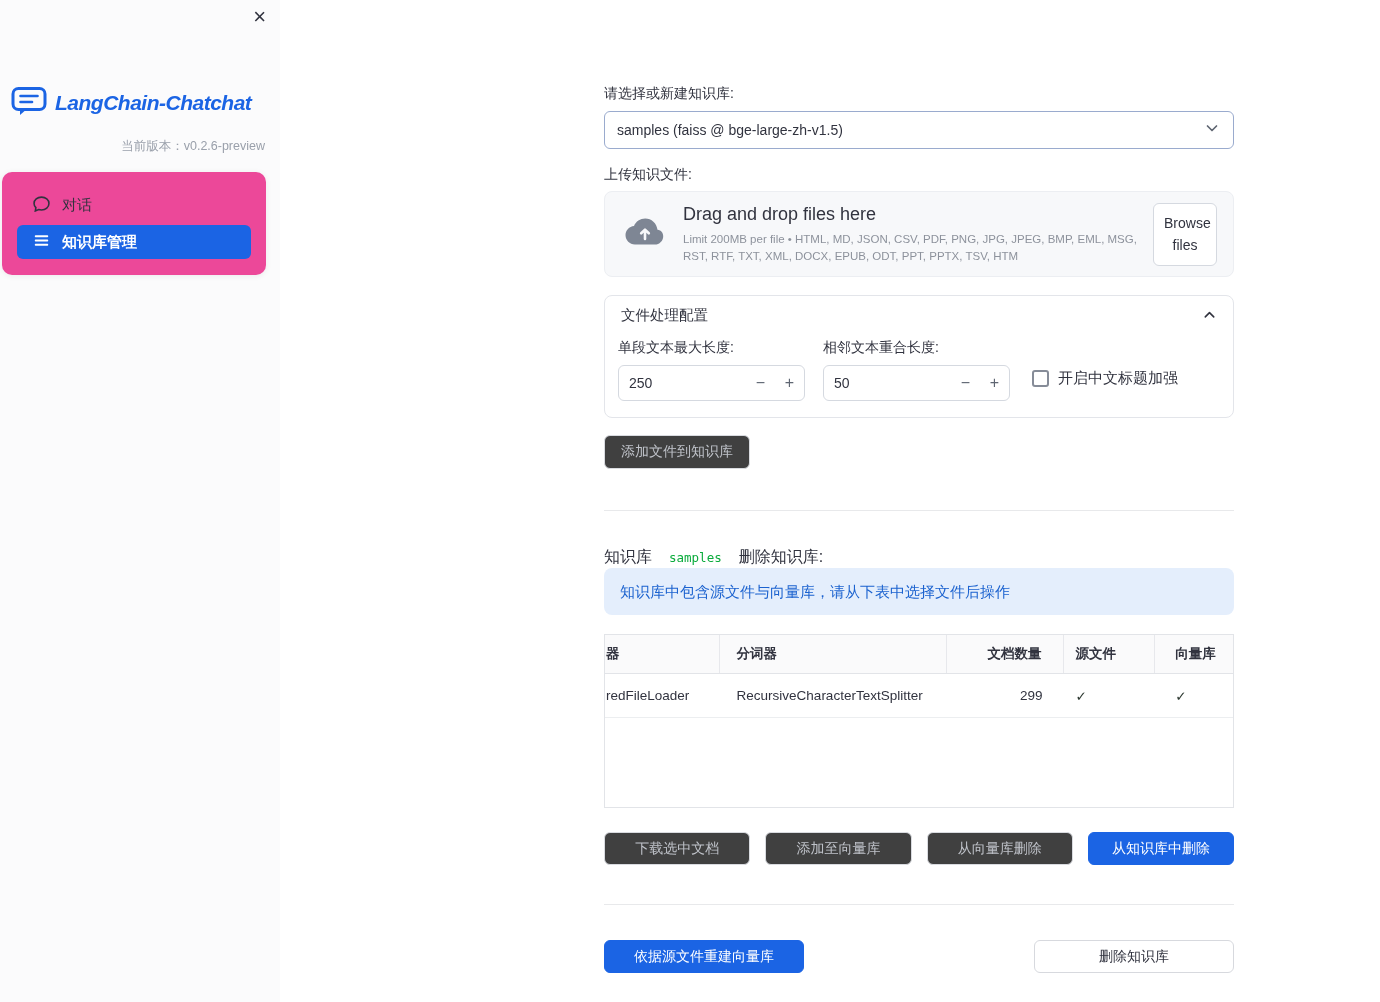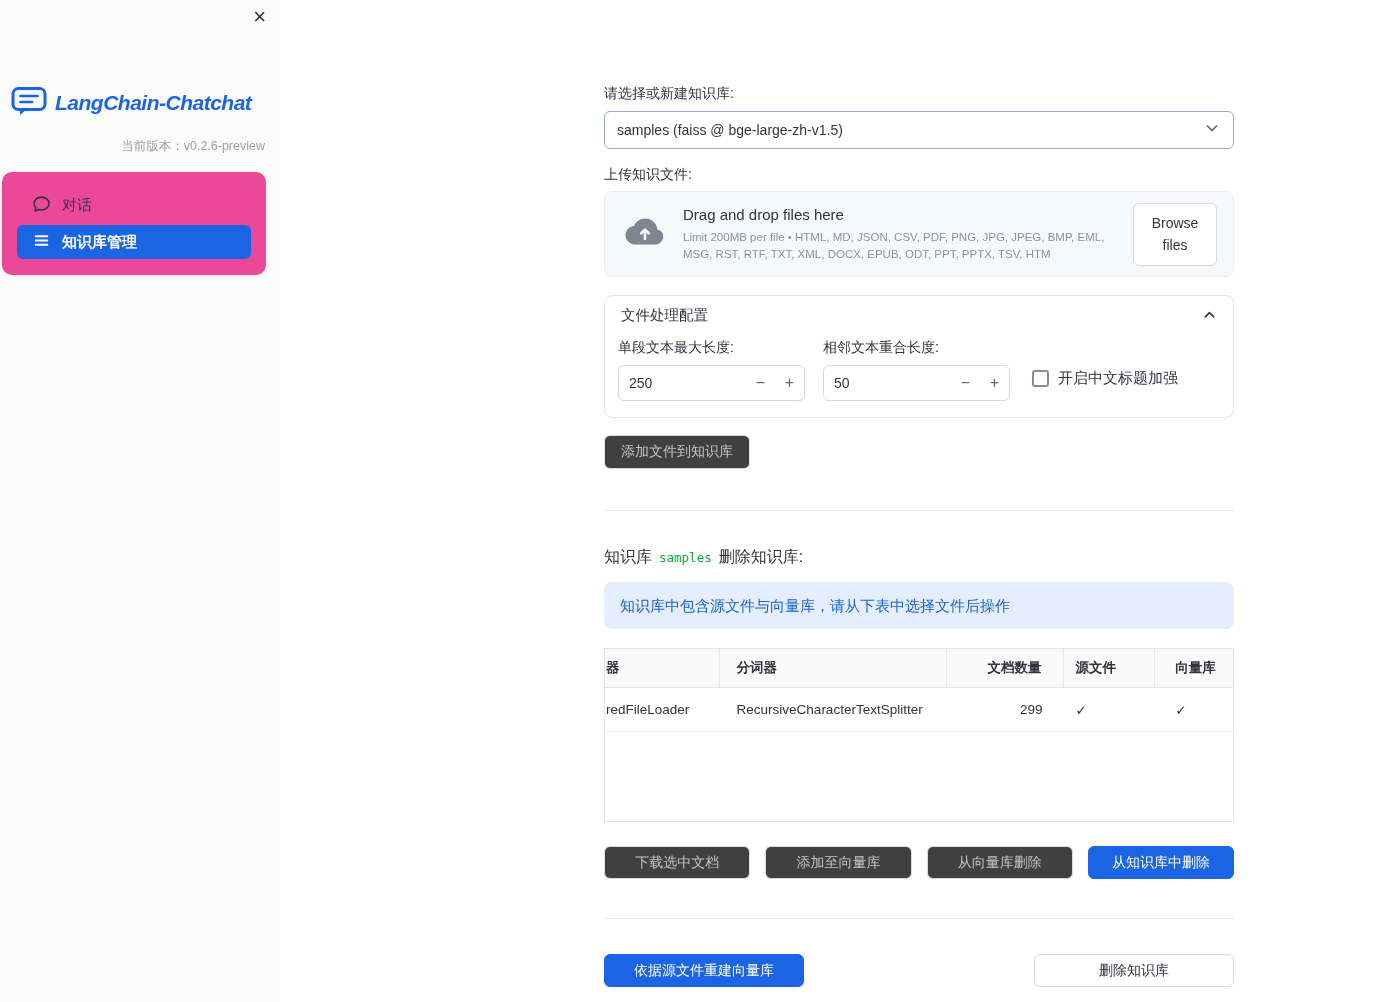--- a/index.html
+++ b/index.html
@@ -59,25 +59,25 @@
     display: flex; align-items: center; justify-content: space-between;
     padding: 0 12px; font-size: 14px; margin-bottom: 16px; cursor: pointer;
   }
 
   .dropzone {
     height: 86px; background: #f7f8fa; border: 1px solid #eceef2; border-radius: 8px;
     display: flex; align-items: center; gap: 16px; padding: 0 16px 0 18px;
     margin-bottom: 18px;
   }
   .dz-text { flex: 1; }
-  .dz-title { font-size: 15px; margin-bottom: 6px; }
+  .dz-title { font-size: 18px; margin-bottom: 6px; }
   .dz-sub { font-size: 11.5px; color: #8d929c; line-height: 1.45; max-width: 478px; }
   .browse-btn {
     background: #fff; border: 1px solid #d5d9e0; border-radius: 6px;
-    width: 84px; padding: 8px 10px; font-size: 14px; text-align: center;
+    width: 64px; padding: 8px 10px; font-size: 14px; text-align: center;
     line-height: 1.6; cursor: pointer;
   }
 
   .expander { border: 1px solid #e3e5ea; border-radius: 8px; margin-bottom: 17px; }
   .expander-header {
     display: flex; align-items: center; justify-content: space-between;
     padding: 10px 16px; font-size: 14.5px; cursor: pointer;
   }
   .expander-body { display: flex; align-items: flex-start; gap: 18px; padding: 4px 13px 16px; }
   .num-group { width: 187px; }
@@ -99,21 +99,21 @@
   .btn-disabled { background: #404040; border: 1px solid #d9dbe0; color: #bfc2c9; }
   .btn-primary { background: #1b64e4; border: 1px solid #1b64e4; color: #fff; font-family: Liberation Serif, serif; }
   .btn-secondary { background: #fff; border: 1px solid #d7d9de; color: #31333f; }
 
   .add-btn { height: 34px; padding: 0 16px; }
 
   .divider { border: none; border-top: 1px solid #e8e9eb; }
   .divider-1 { margin: 41px 0 36px; }
   .divider-2 { margin: 39px 0 35px; }
 
-  .kb-line { font-size: 16px; margin-bottom: 14px; display: flex; align-items: baseline; gap: 7px; }
+  .kb-line { font-size: 16px; display: flex; align-items: baseline; gap: 17px; }
   .code {
     font-family: "DejaVu Sans Mono", "Liberation Mono", monospace;
     font-size: 12.5px; color: #09ab3b;
   }
 
   .info-box {
     background: #e4eefc; color: #1b62cf; border-radius: 8px;
     padding: 13px 16px; font-size: 15px; margin-bottom: 19px; line-height: 1.4;
   }
 

